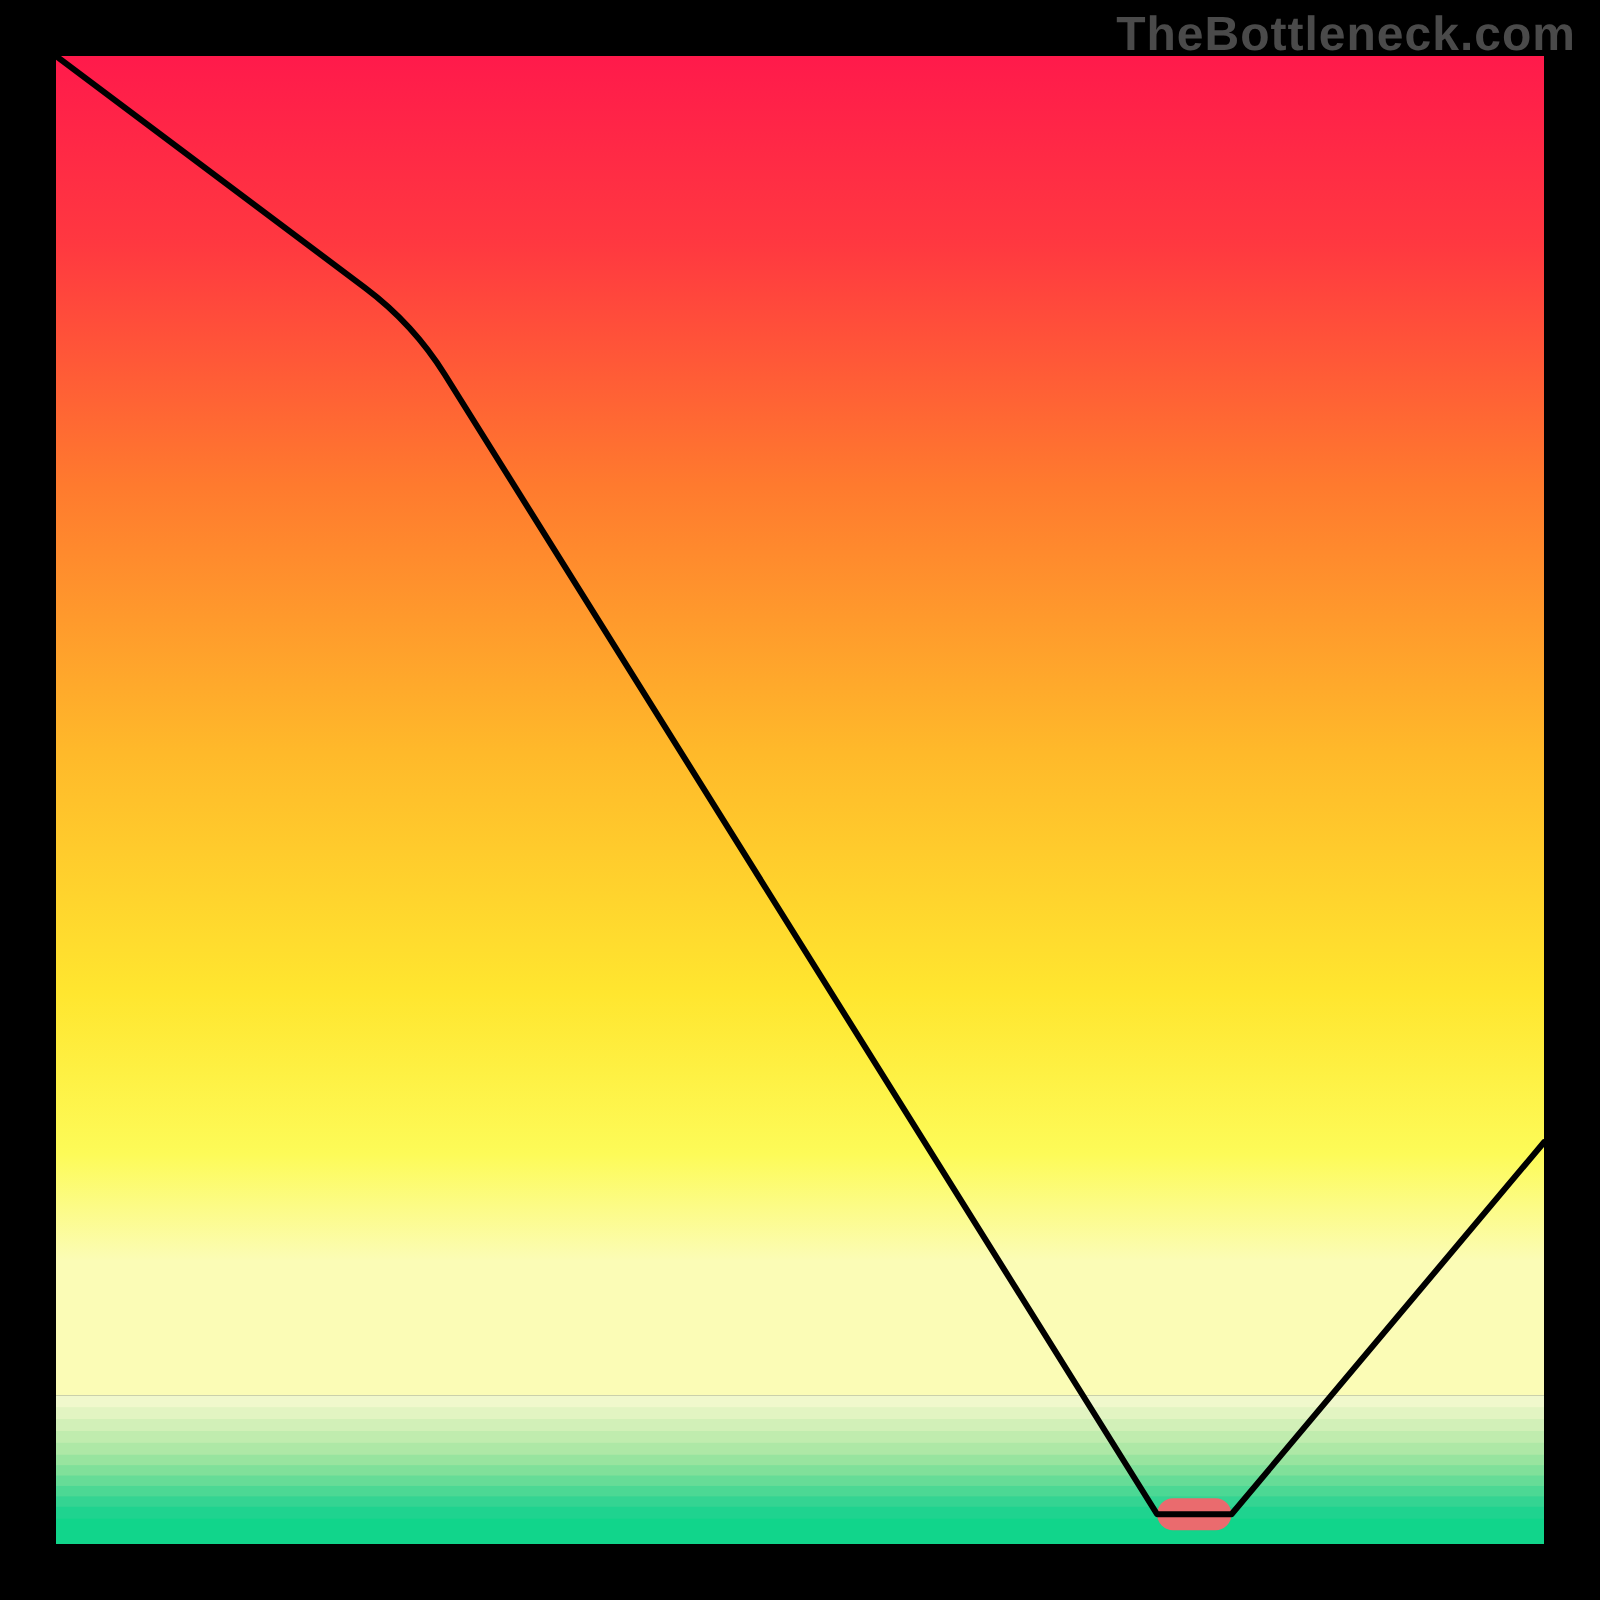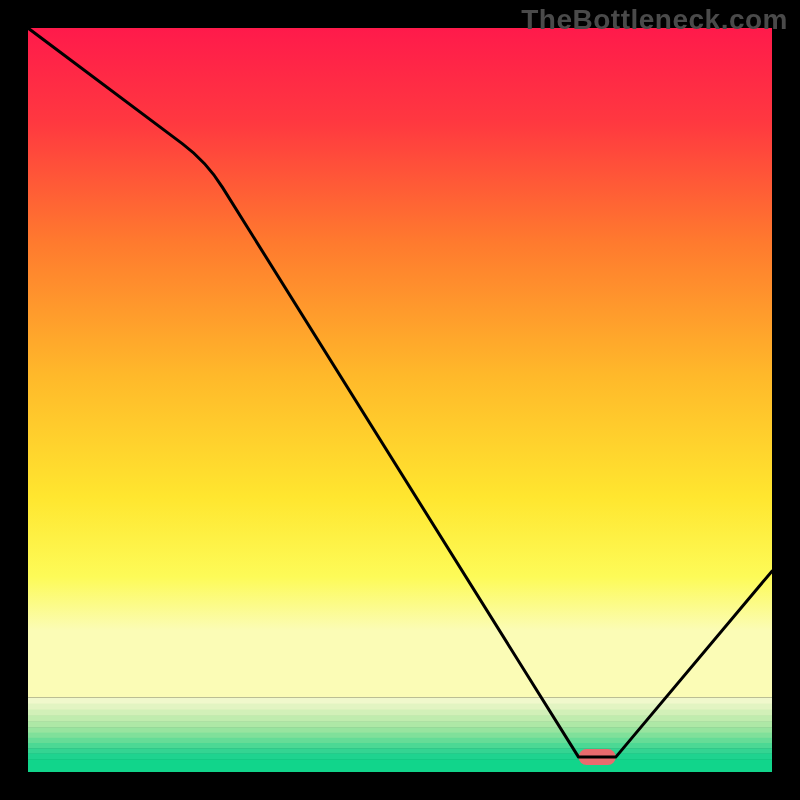--- a/index.html
+++ b/index.html
@@ -15,21 +15,21 @@
     position: relative;
     width: 800px;
     height: 800px;
     background: #000;
   }
   .watermark {
     position: absolute;
     top: 4px;
     right: 12px;
     color: #4a4a4a;
-    font-size: 28px;
+    font-size: 24px;
     font-weight: 600;
     letter-spacing: 0.5px;
     z-index: 10;
   }
   .plot-area {
     position: absolute;
     left: 28px;
     top: 28px;
     width: 744px;
     height: 744px;

